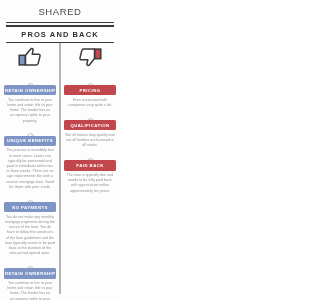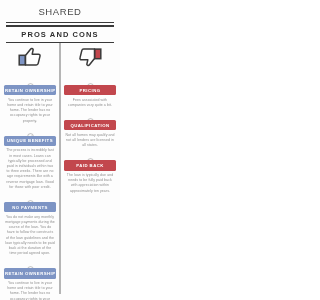--- a/index.html
+++ b/index.html
@@ -137,21 +137,21 @@
 </style>
 </head>
 <body>
 
 <div class="page">
 
   <div class="header">
     <div class="title-line">SHARED</div>
     <div class="rule-thin"></div>
     <div class="rule-thick"></div>
-    <div class="subtitle">PROS AND CONS</div>
+    <div class="subtitle">PROS AND BACK</div>
     <div class="rule-bottom"></div>
   </div>
 
   <div class="thumbs">
     <div class="thumb-cell">
       <span>
         <svg width="26" height="22" viewBox="0 0 26 22">
           <path d="M8.5 9.5 L13.5 3.2 C14.4 2.1 15.9 2.4 16.2 3.6 L15.2 8.2 L21.5 8.2 C22.6 8.2 23.3 9.1 23.0 10.1 L21.2 17.4 C21.0 18.3 20.2 18.9 19.3 18.9 L8.5 18.9 Z" fill="#ffffff" stroke="#3a3a3a" stroke-width="1.5" stroke-linejoin="round"></path>
           <rect x="2.2" y="9.3" width="6" height="9.6" fill="#7d94c4" stroke="#3a3a3a" stroke-width="1.5"></rect>
         </svg>

